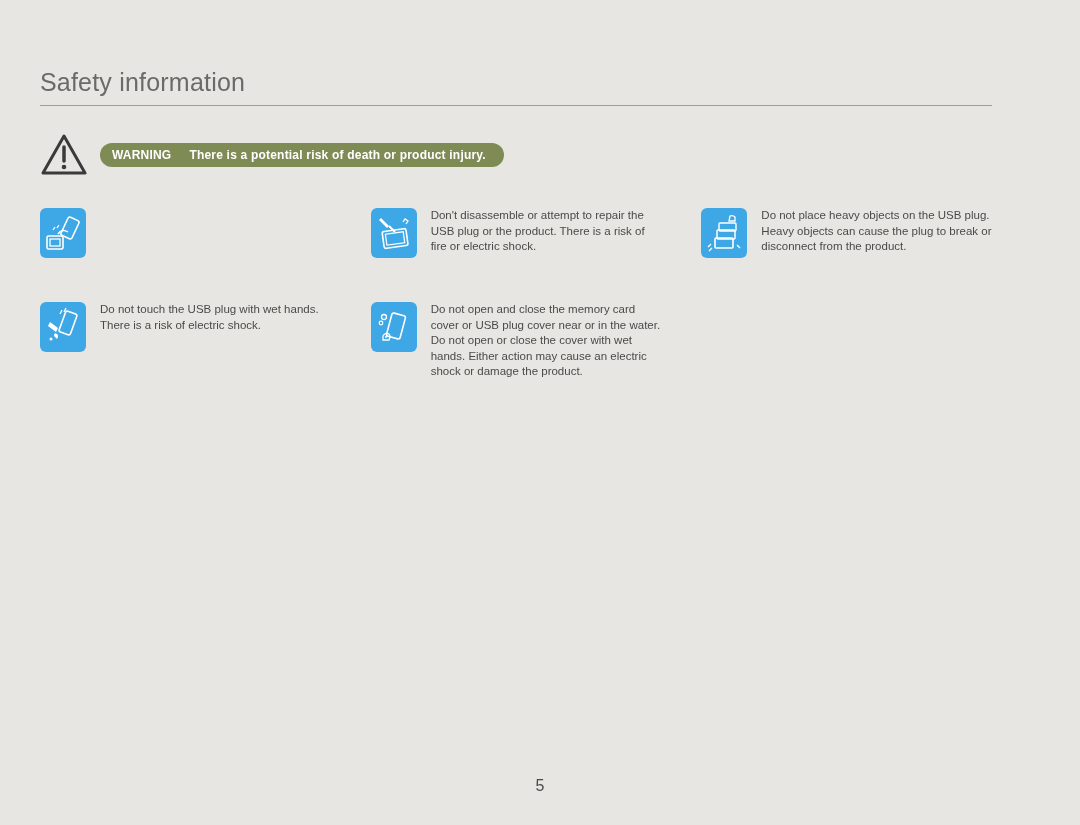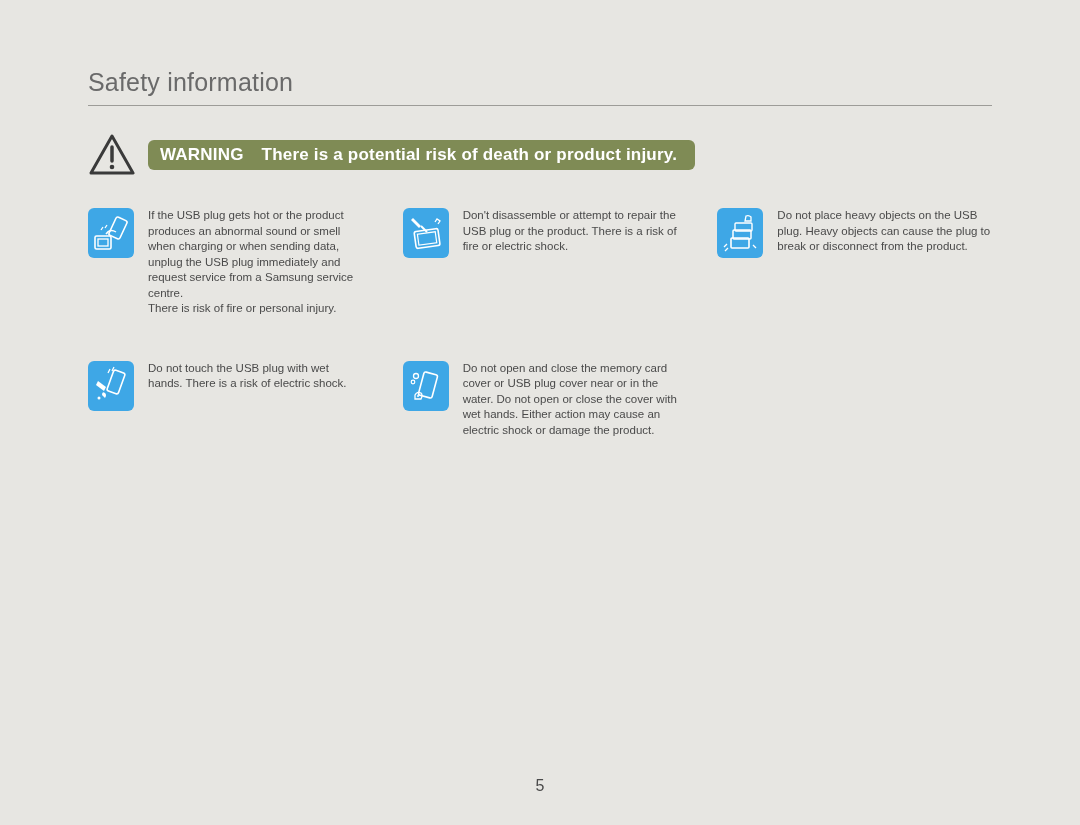--- a/index.html
+++ b/index.html
@@ -4,21 +4,21 @@
   <style>
     * { box-sizing: border-box; margin: 0; padding: 0; }
     html, body { width: 1080px; height: 825px; }
     body {
       background: #e7e6e2;
       font-family: Arial, Helvetica, sans-serif;
       color: #3a3a3a;
       position: relative;
     }
     .page {
-      padding: 68px 88px 0 88px;
+      padding: 68px 88px 0 40px;
     }
     .title {
       font-size: 25px;
       font-weight: 400;
       color: #6a6a6a;
       letter-spacing: 0.2px;
       padding-bottom: 8px;
       border-bottom: 1px solid #9d9c98;
     }
     .warning-row {
@@ -30,24 +30,24 @@
     .warning-triangle {
       width: 48px;
       height: 42px;
       flex-shrink: 0;
     }
     .warning-bar {
       display: inline-flex;
       align-items: center;
       background: #7f8b55;
       color: #fff;
-      font-size: 17px;
+      font-size: 12px;
       font-weight: 700;
       padding: 5px 18px 5px 12px;
-      border-radius: 6px;
+      border-radius: 13px;
       letter-spacing: 0.2px;
     }
     .warning-bar .label {
       margin-right: 18px;
     }
     .grid {
       margin-top: 32px;
       display: grid;
       grid-template-columns: repeat(3, 1fr);
       column-gap: 40px;
@@ -106,21 +106,20 @@
     <div class="item">
       <div class="icon-box">
         <svg width="38" height="42" viewBox="0 0 38 42">
           <rect x="3" y="24" width="16" height="13" rx="1.5" fill="none" stroke="#fff" stroke-width="1.6"></rect>
           <rect x="6" y="27" width="10" height="7" fill="none" stroke="#fff" stroke-width="1.3"></rect>
           <rect x="20" y="6" width="12" height="20" rx="2" transform="rotate(25 26 16)" fill="none" stroke="#fff" stroke-width="1.6"></rect>
           <path d="M14 22 Q18 16 24 20" stroke="#fff" stroke-width="1.5" fill="none"></path>
           <path d="M9 18 L11 15 M13 16 L15 13" stroke="#fff" stroke-width="1.3"></path>
         </svg>
       </div>
-      <div class="item-text">If the USB plug gets hot or the product produces an abnormal sound or smell when charging or when sending data, unplug the USB plug immediately and request service from a Samsung service centre.<br>There is risk of fire or personal injury.</div>
     </div>
 
     <div class="item">
       <div class="icon-box">
         <svg width="38" height="42" viewBox="0 0 38 42">
           <rect x="8" y="18" width="24" height="17" rx="2" transform="rotate(-8 20 26)" fill="none" stroke="#fff" stroke-width="1.6"></rect>
           <rect x="11" y="21" width="18" height="11" transform="rotate(-8 20 26)" fill="none" stroke="#fff" stroke-width="1.2"></rect>
           <path d="M6 6 L14 14 L12 16 L4 8 Z" fill="#fff"></path>
           <path d="M14 14 L20 20" stroke="#fff" stroke-width="2"></path>
           <path d="M28 10 L30 7 L33 9 L31 12" stroke="#fff" stroke-width="1.3" fill="none"></path>

